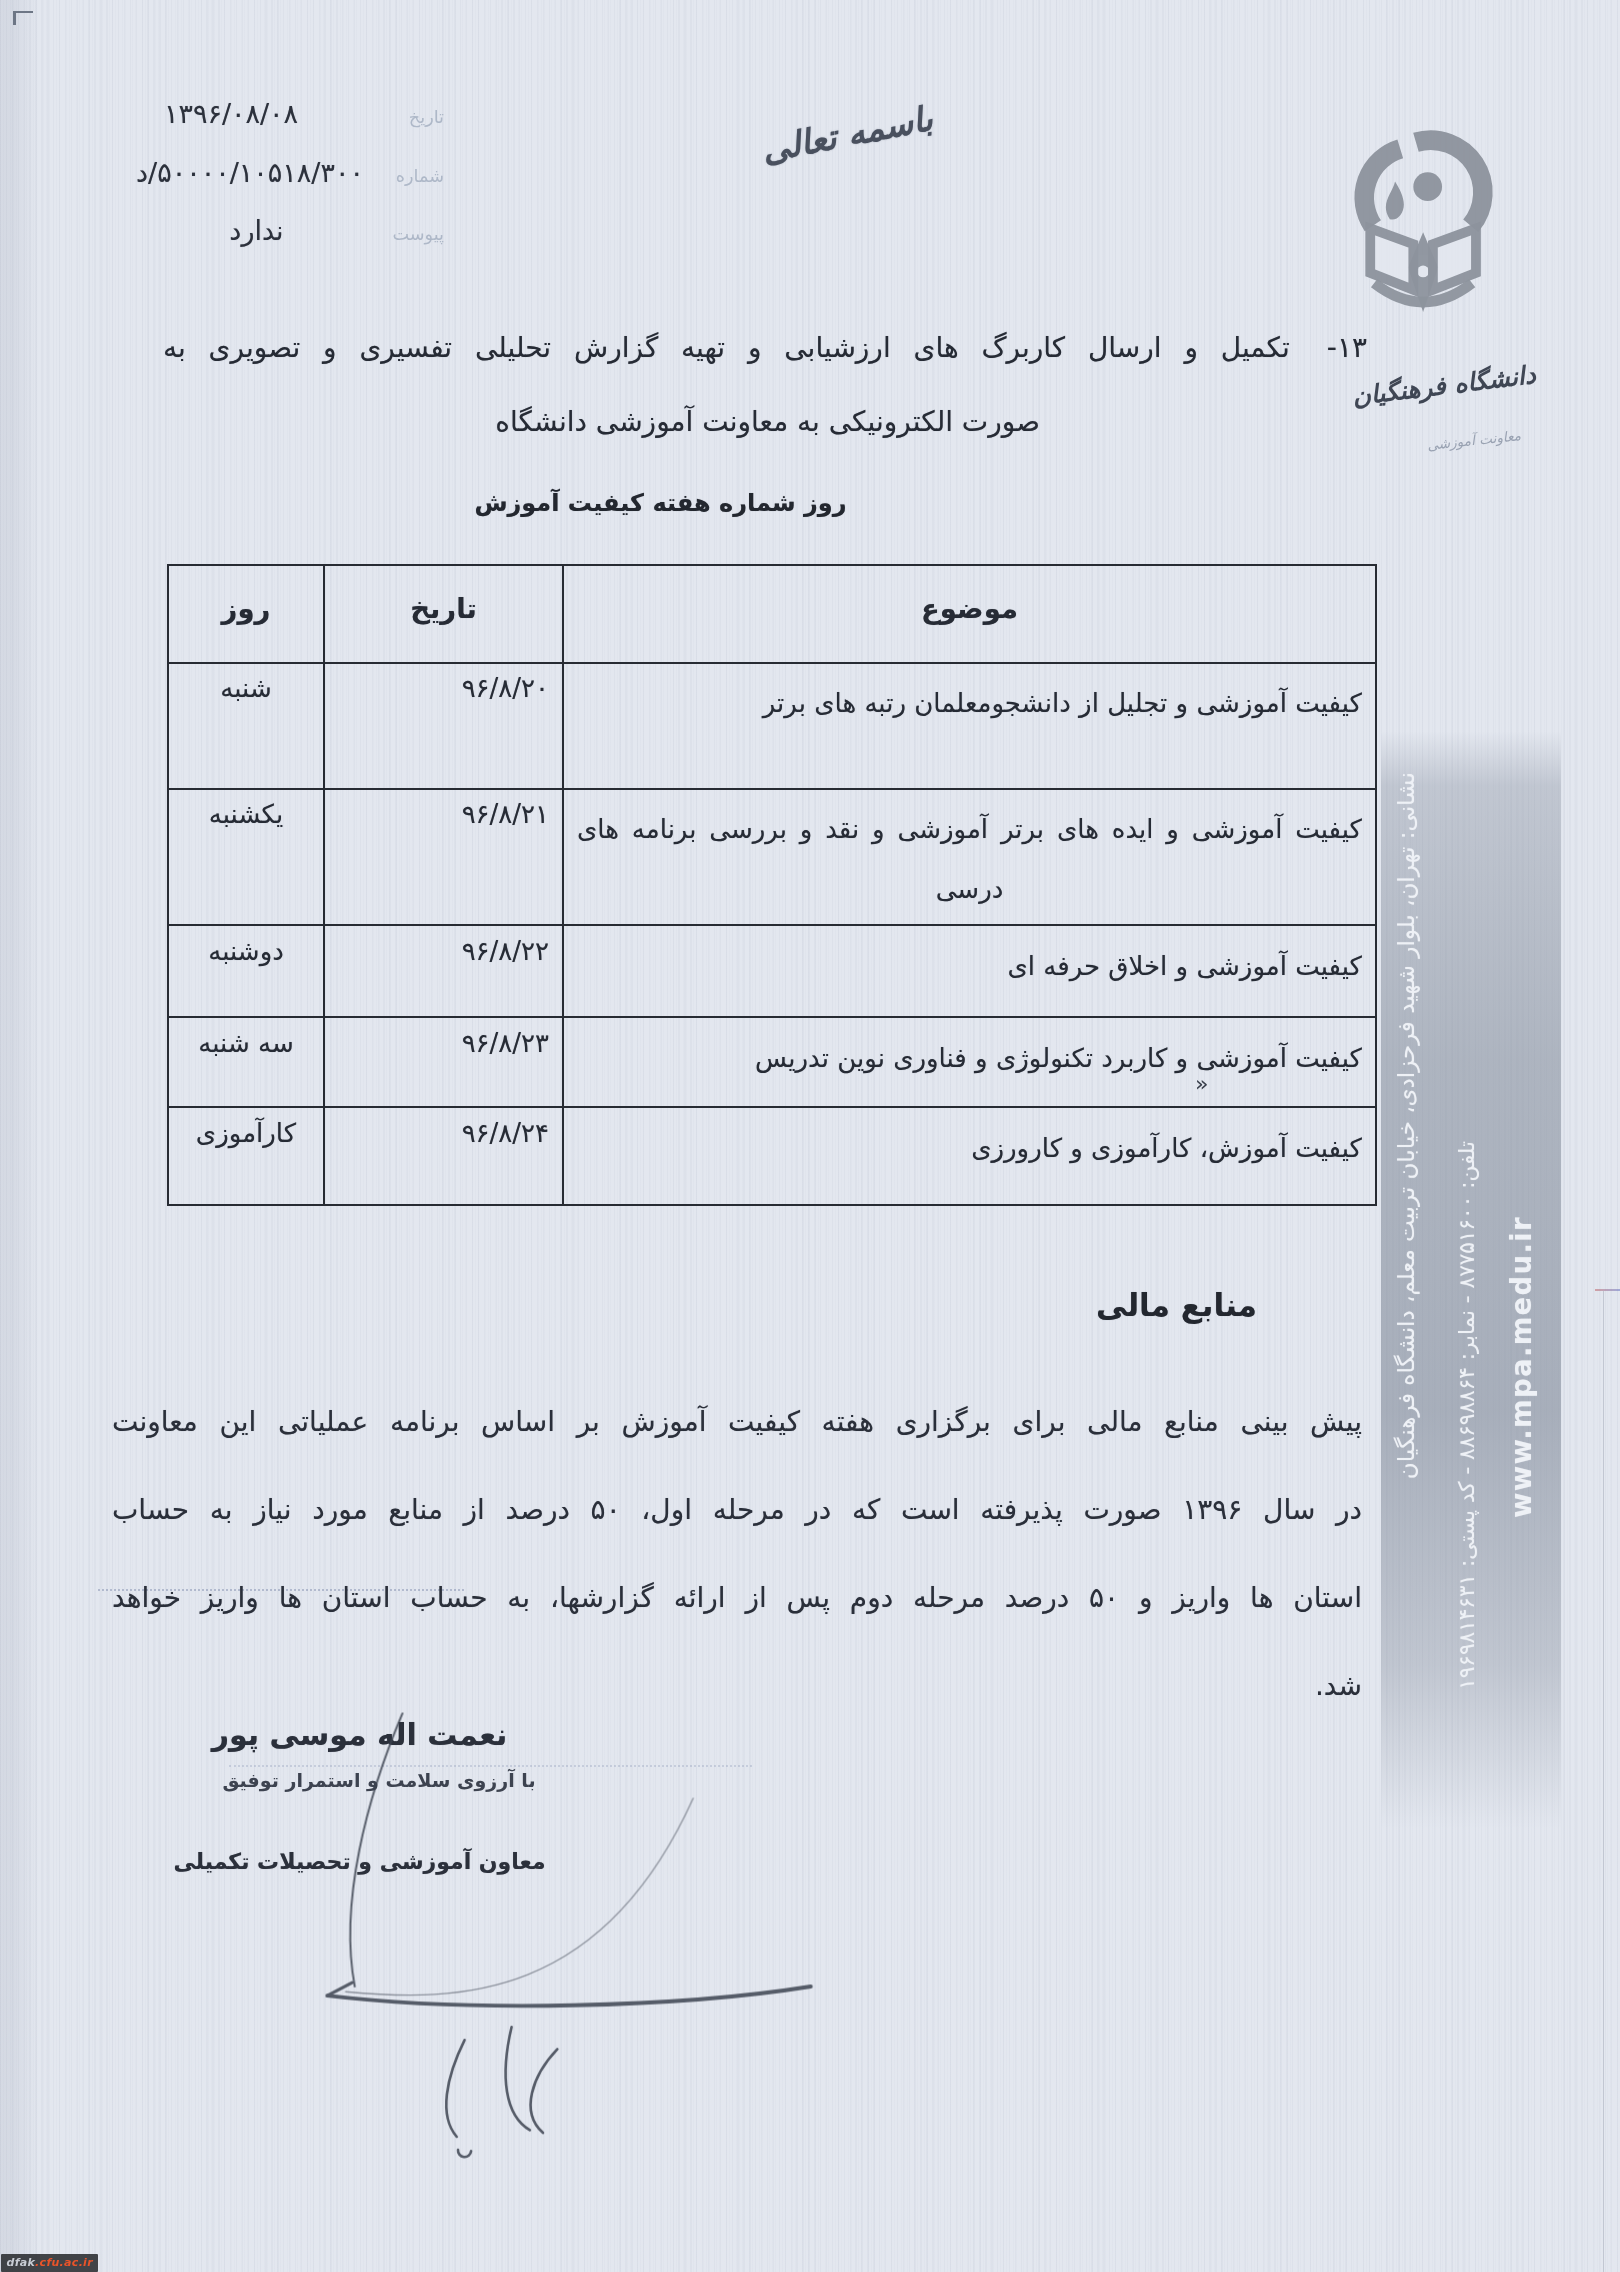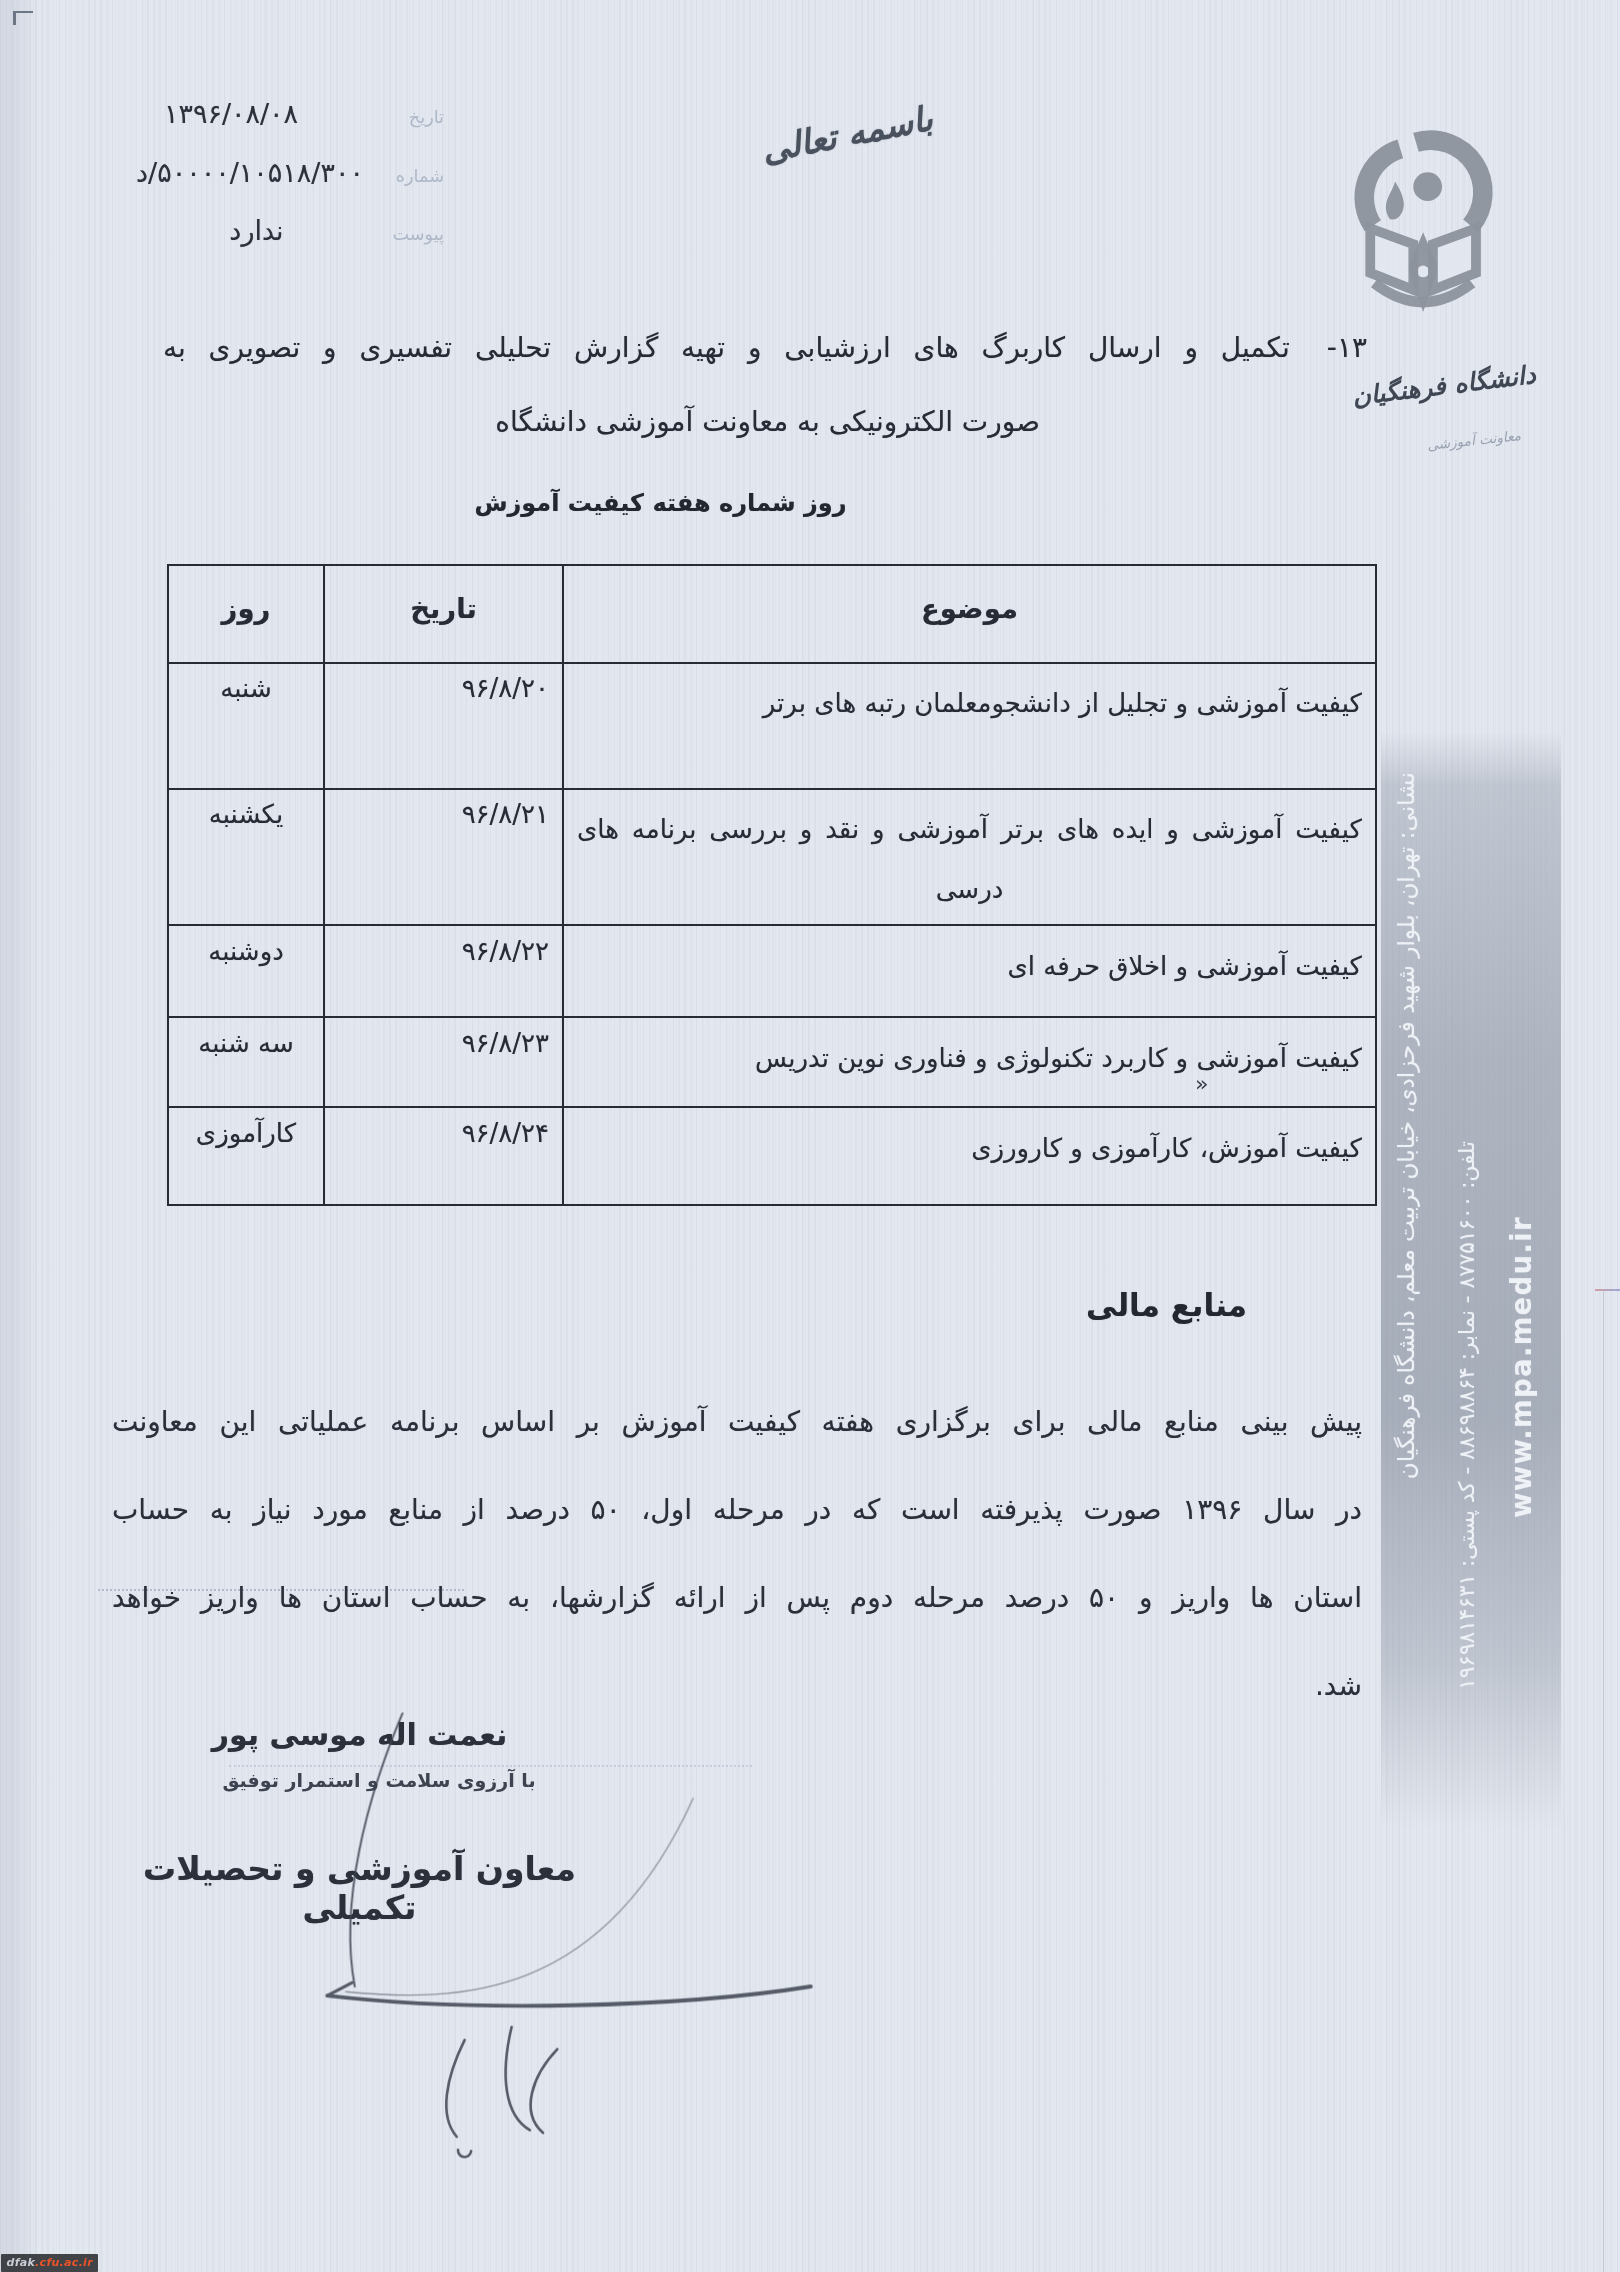--- a/index.html
+++ b/index.html
@@ -76,35 +76,35 @@
   tr.row-h{ height:98px; }
   tr.row-0{ height:126px; }
   tr.row-1{ height:128px; }
   tr.row-2{ height:92px; }
   tr.row-3{ height:90px; }
   tr.row-4{ height:98px; }
   tr.row-1 td.cell-subj{ text-align:justify; text-align-last:center; }
   .stray-quote{ left:1195px; top:1071px; font-size:22px; color:#3a404c; }
 
   
-  .fin-head{ left:114px; top:1287px; width:1191px; text-align:right; padding-left:0;
+  .fin-head{ left:124px; top:1287px; width:1191px; text-align:right; padding-left:0;
     font-size:31px; font-weight:bold; color:#23272f; }
   .fin-head > span{ display:inline-block; margin-left:0; margin-right:0; transform:translateX(-58px); }
   .fin-par{ left:112px; top:1378px; width:1250px; direction:rtl;
     font-size:28px; line-height:88px; color:#2a2f3a; }
   .fin-par .jl{ text-align:justify; text-align-last:justify; white-space:normal; }
   .fin-par .jl-last{ text-align:right; }
 
   
   .sig-wish{ left:196px; top:1769px; width:366px; text-align:center;
     font-size:19px; font-weight:bold; color:#3d4350; }
   .sig-name{ left:137px; top:1717px; width:445px; text-align:center;
     font-size:30px; font-weight:bold; color:#2b303b; }
   .sig-title{ left:111px; top:1849px; width:497px; text-align:center;
-    font-size:33px; font-weight:bold; color:#2b303b; }
+    font-size:22px; font-weight:bold; color:#2b303b; }
   .dotline{ border-top:2px dotted rgba(90,105,150,0.35); }
 
   
   .band{
     left:1381px; top:731px; width:180px; height:1098px;
     background:linear-gradient(to bottom,
       rgba(146,154,168,0.0) 0%,
       rgba(146,154,168,0.42) 5%,
       rgba(135,144,158,0.58) 30%,
       rgba(131,140,155,0.62) 62%,

